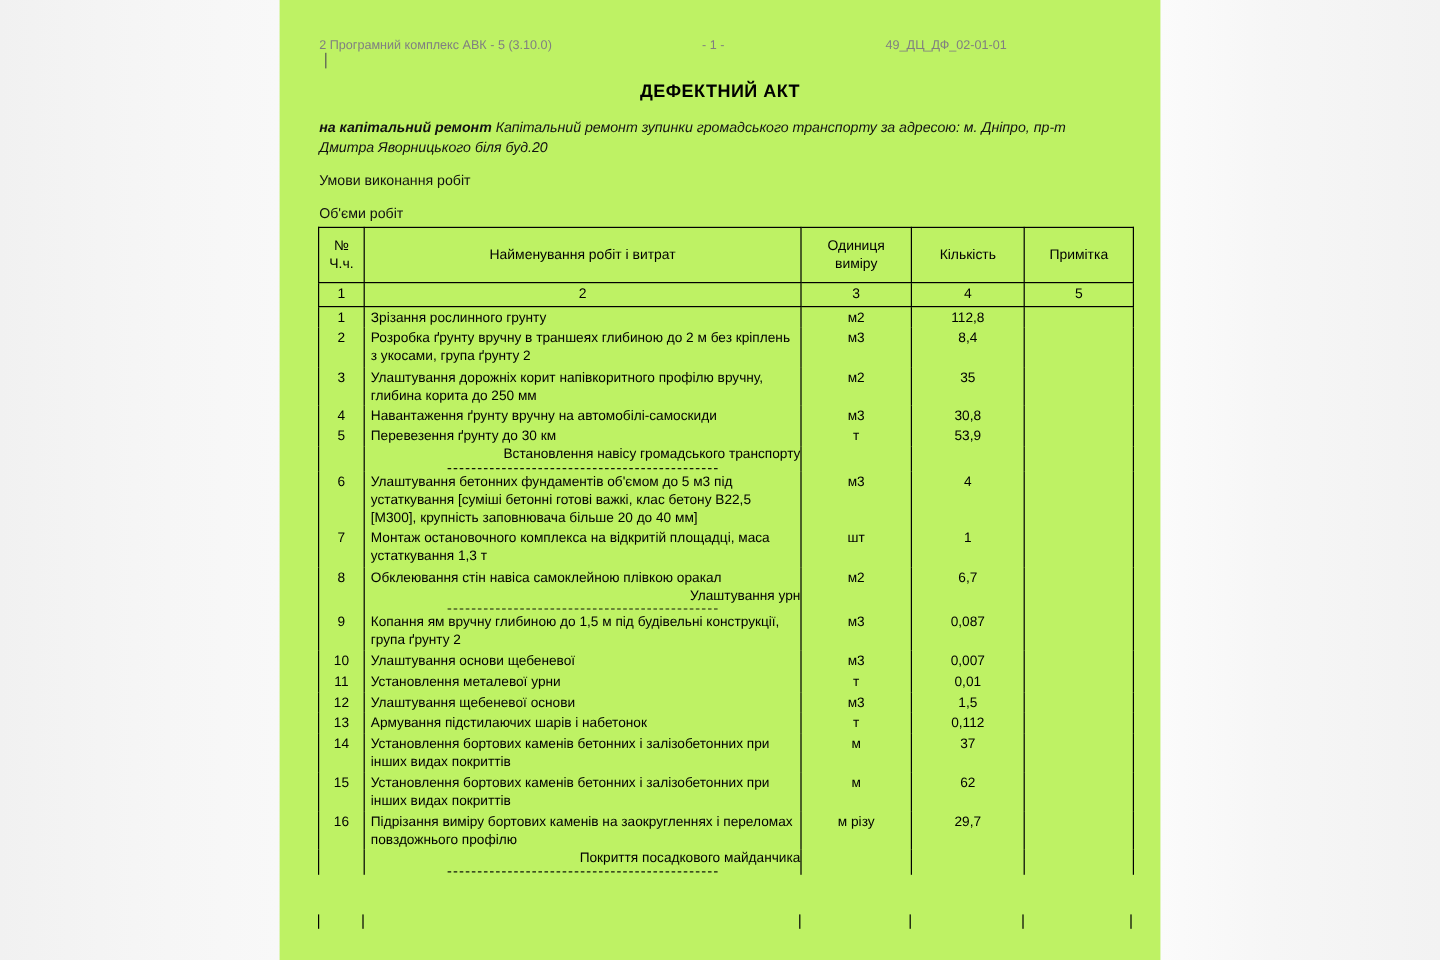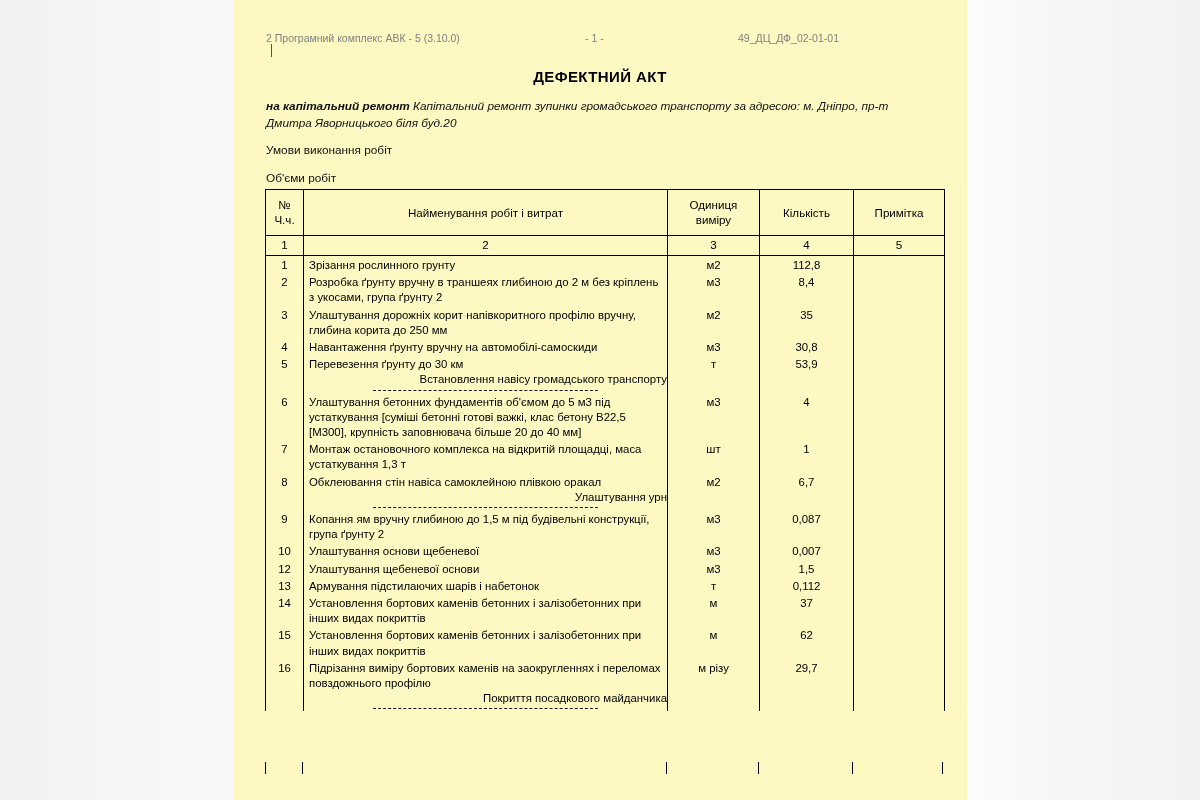--- a/index.html
+++ b/index.html
@@ -26,21 +26,21 @@
   }
   .gutter-right {
     position: absolute; left: 967px; top: 0; width: 233px; height: 800px;
     background: linear-gradient(90deg,#fbfbfb 0%, #f6f6f6 40%, #f2f2f2 100%);
   }
   .page {
     position: absolute;
     left: 233px; top: 0;
     width: 734px;
     height: 800px;
-    background: #fef9c3;
+    background: #bef264;
   }
 
   
   .runhead {
     position: absolute;
     top: 31px; left: 0; width: 734px;
     height: 14px;
     color: #808080;
     font-size: 10.5px;
     line-height: 14px;
@@ -309,20 +309,27 @@
             <td class="cell-note"></td>
           </tr>
           <tr>
             <td class="cell-no">10</td>
             <td class="cell-desc">Улаштування основи щебеневої</td>
             <td class="cell-unit">м3</td>
             <td class="cell-qty">0,007</td>
             <td class="cell-note"></td>
           </tr>
           <tr>
+            <td class="cell-no">11</td>
+            <td class="cell-desc">Установлення металевої урни</td>
+            <td class="cell-unit">т</td>
+            <td class="cell-qty">0,01</td>
+            <td class="cell-note"></td>
+          </tr>
+          <tr>
             <td class="cell-no">12</td>
             <td class="cell-desc">Улаштування щебеневої основи</td>
             <td class="cell-unit">м3</td>
             <td class="cell-qty">1,5</td>
             <td class="cell-note"></td>
           </tr>
           <tr>
             <td class="cell-no">13</td>
             <td class="cell-desc">Армування підстилаючих шарів і набетонок</td>
             <td class="cell-unit">т</td>

